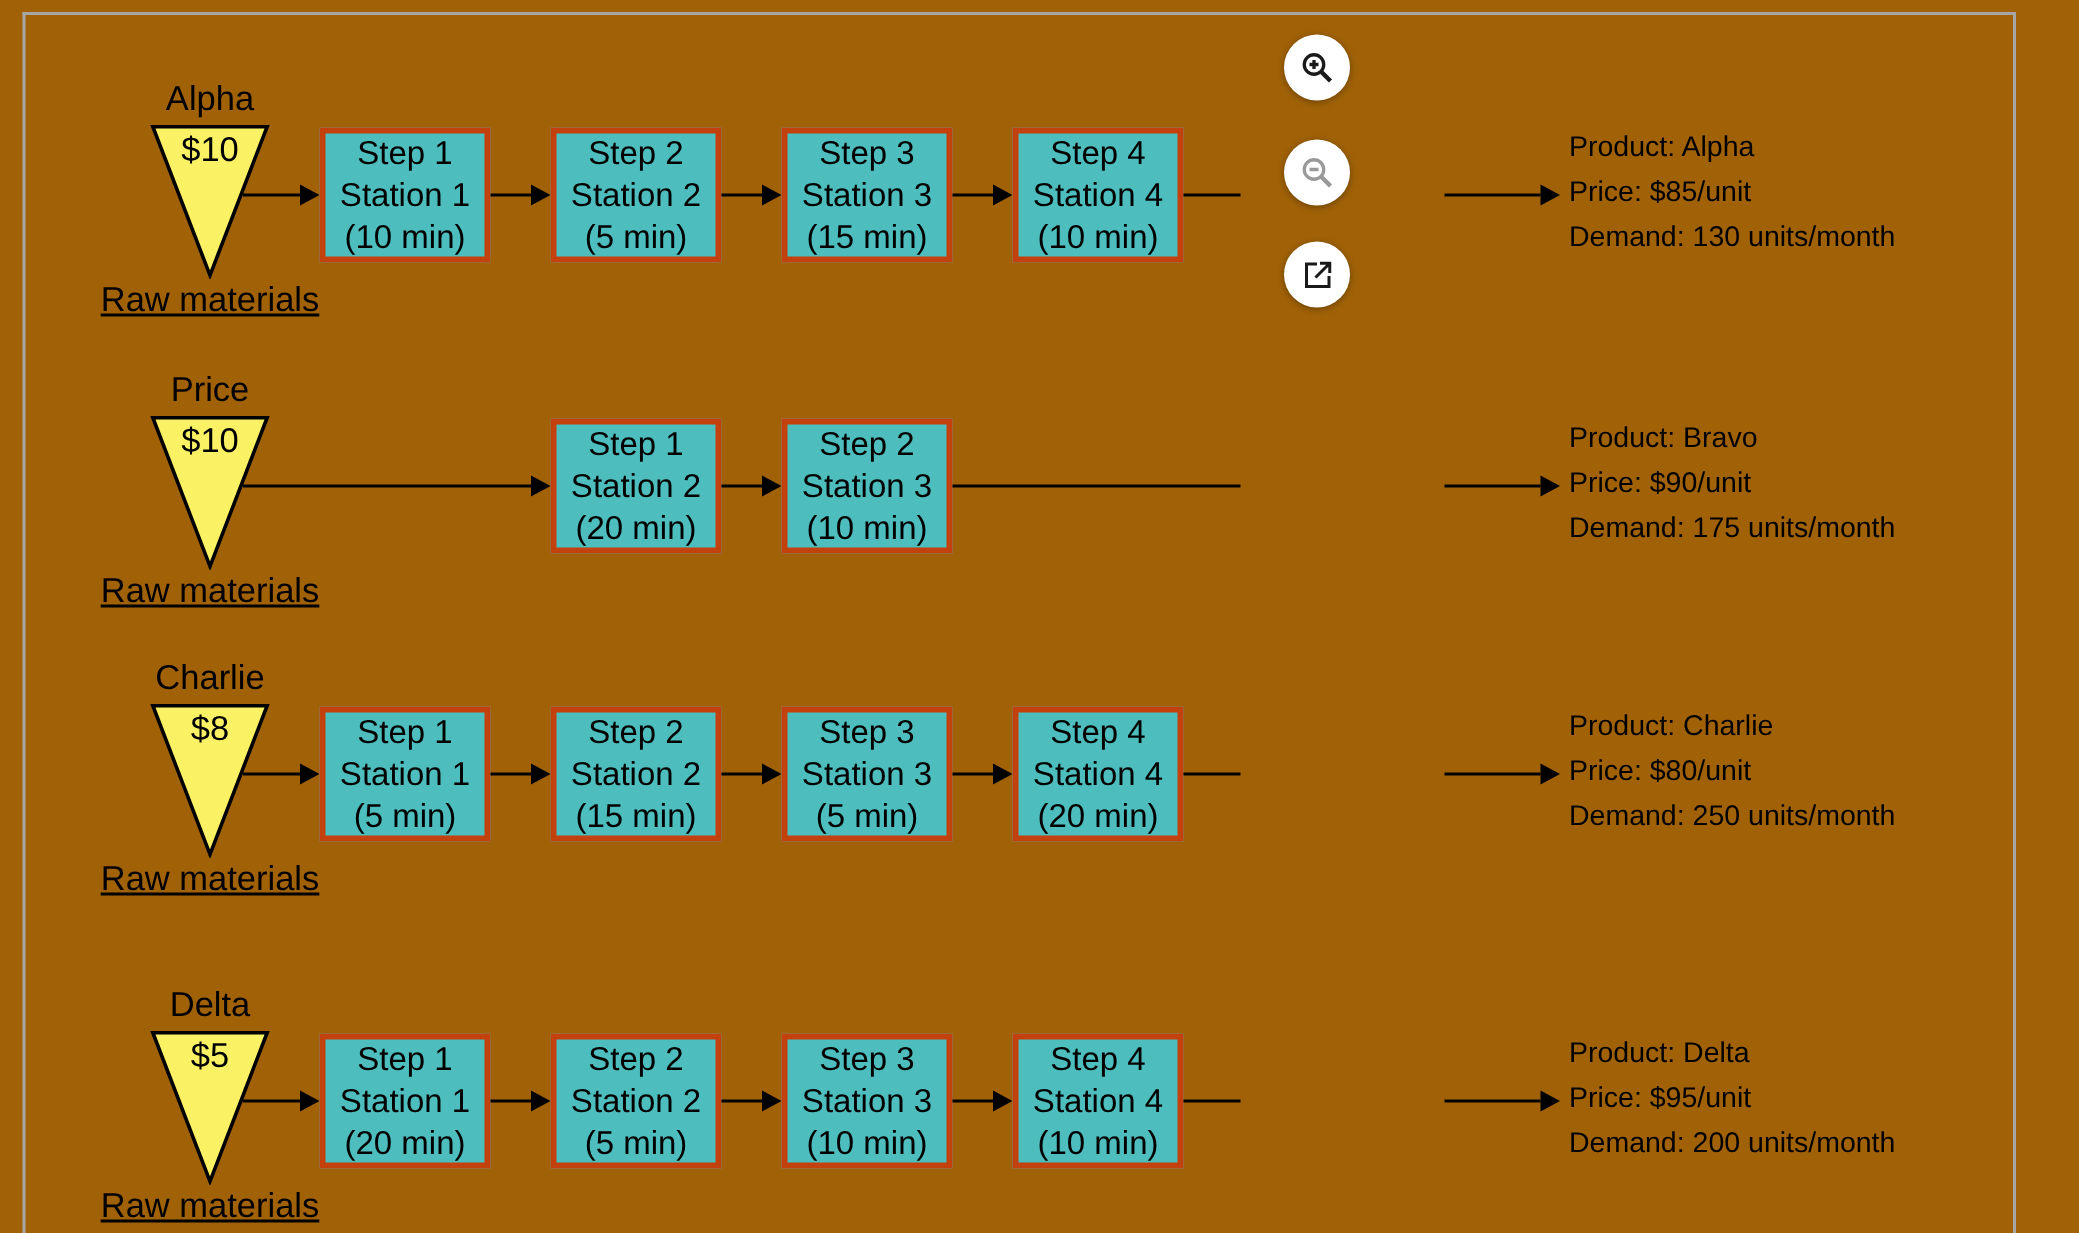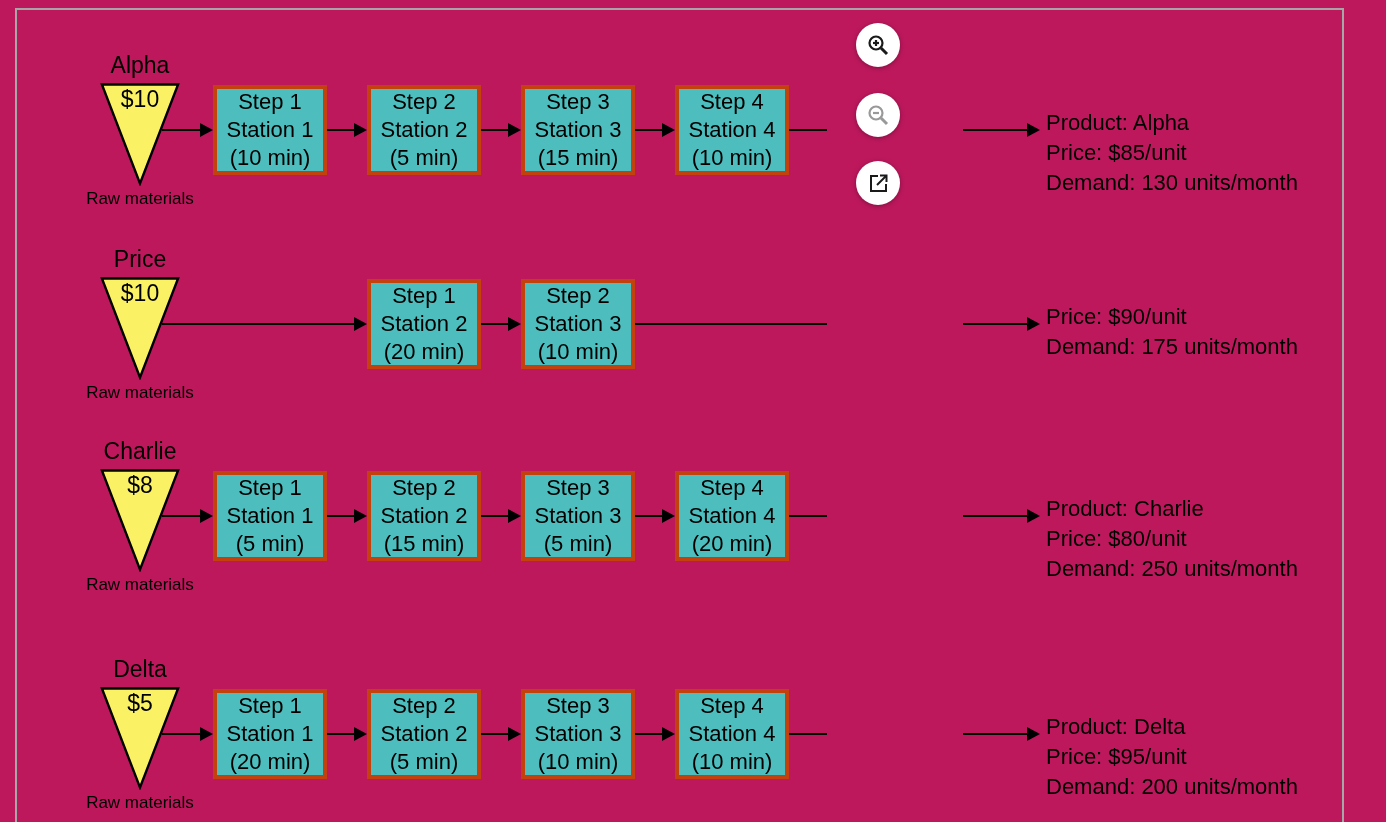--- a/index.html
+++ b/index.html
@@ -1,52 +1,52 @@
 <!DOCTYPE html>
 <html style="--box-fill: #4dbdbd;"><head>
 <meta charset="utf-8">
 <style>
   html,body{margin:0;padding:0;background:#fff;}
   .canvas{
-    position:relative;width:1386px;height:822px;background:#be185d;overflow:hidden;
+    position:relative;width:1386px;height:822px;background:#a16207;overflow:hidden;
     font-family:"Liberation Sans",sans-serif;color:#000;
   }
   .frame{
     position:absolute;left:15px;top:8px;width:1329px;height:880px;
     box-sizing:border-box;border:2px solid #a6a6a6;border-bottom:none;
     pointer-events:none;z-index:6;
   }
   .row{position:absolute;left:0;width:100%;height:175px;}
   .pname{
     position:absolute;left:60px;top:0;width:160px;text-align:center;
     font-size:23px;line-height:26px;
   }
   .tri{position:absolute;left:100px;top:30px;width:80px;height:104px;}
   .tri-price{
     position:absolute;left:100px;top:34px;width:80px;text-align:center;
     font-size:23px;line-height:26px;
   }
   .rawlab{
     position:absolute;left:30px;top:134px;width:220px;text-align:center;
-    font-size:17px;line-height:26px;
+    font-size:23px;line-height:26px;text-decoration:underline;
   }
   .pbox{
     position:absolute;top:33px;width:114px;height:90px;box-sizing:border-box;
     background:var(--box-fill,#4dbdbd);border:4px solid #c2410c;
     display:flex;flex-direction:column;align-items:center;justify-content:center;
     text-align:center;font-size:22px;line-height:28px;
   }
   .pbox span{display:block;white-space:nowrap;}
   .c1{left:213px}.c2{left:367px}.c3{left:521px}.c4{left:675px}
   .arrow,.line{position:absolute;top:77px;height:2px;background:#000;}
   .arrow::after{
     content:"";position:absolute;right:-13px;top:-6px;width:0;height:0;
     border-left:13px solid #000;border-top:7px solid transparent;border-bottom:7px solid transparent;
   }
-  .info{position:absolute;left:1046px;top:32px;font-size:22px;line-height:30px;margin-top:24px;}
+  .info{position:absolute;left:1046px;top:32px;font-size:19px;line-height:30px;}
   .info div{white-space:nowrap;overflow:hidden;width:299px;}
   .fab{
     position:absolute;left:856px;width:44px;height:44px;border-radius:50%;
     background:#fff;box-shadow:0 1px 5px rgba(0,0,0,0.35);
     display:flex;align-items:center;justify-content:center;cursor:pointer;z-index:7;
     border:none;padding:0;
   }
   .fab svg{display:block;}
 </style>
 </head>
@@ -138,20 +138,21 @@
     <div class="arrow" style="left:481px;width:27px"></div>
     <div class="pbox c3">
       <span>Step 2</span>
       <span>Station 3</span>
       <span>(10 min)</span>
     </div>
     <div class="line" style="left:635px;width:192px"></div>
 
     <div class="arrow" style="left:963px;width:64px"></div>
     <div class="info">
+      <div>Product: Bravo</div>
       <div>Price: $90/unit</div>
       <div>Demand: 175 units/month</div>
     </div>
   </div>
 
   <div class="row" style="top:438px">
     <div class="pname">Charlie</div>
     <svg class="tri" viewBox="0 0 84 108">
       <polygon points="2,2 82,2 42,106" fill="#faf264" stroke="#000" stroke-width="2.5"></polygon>
     </svg>

